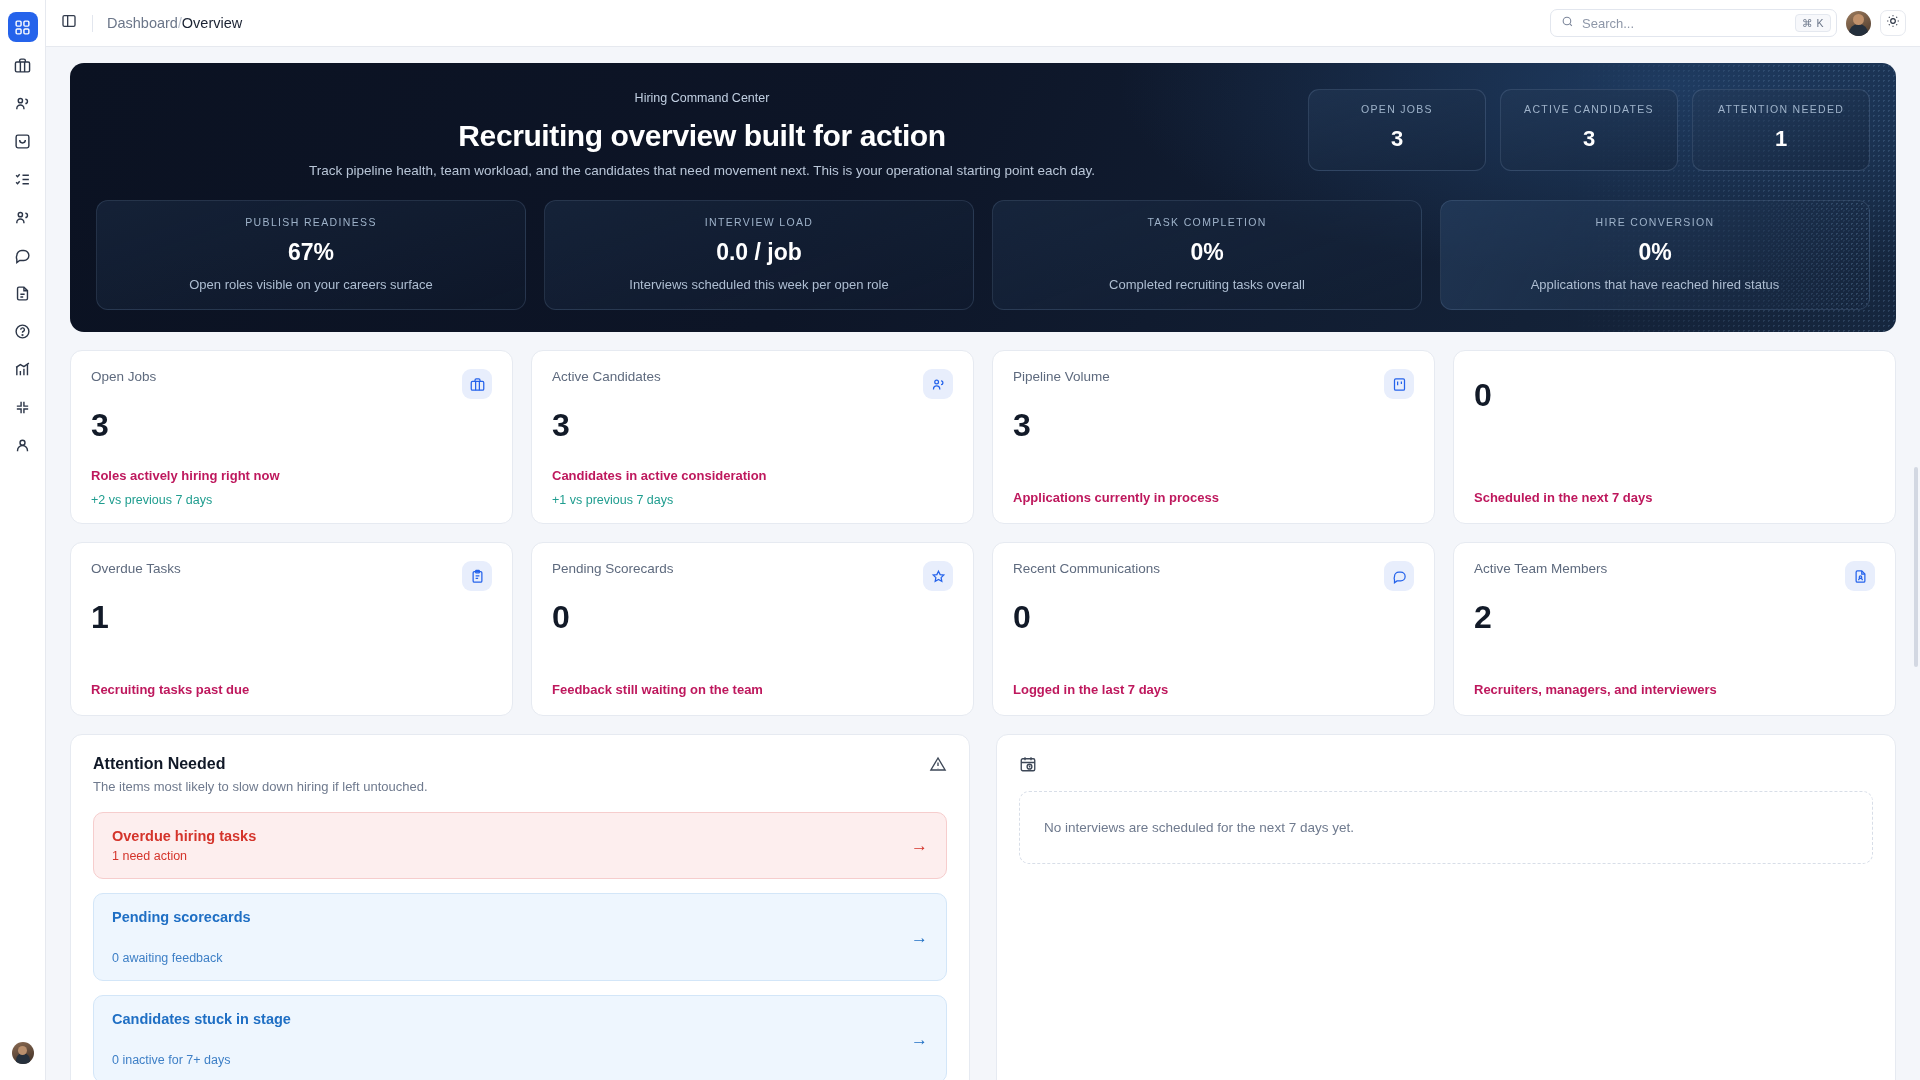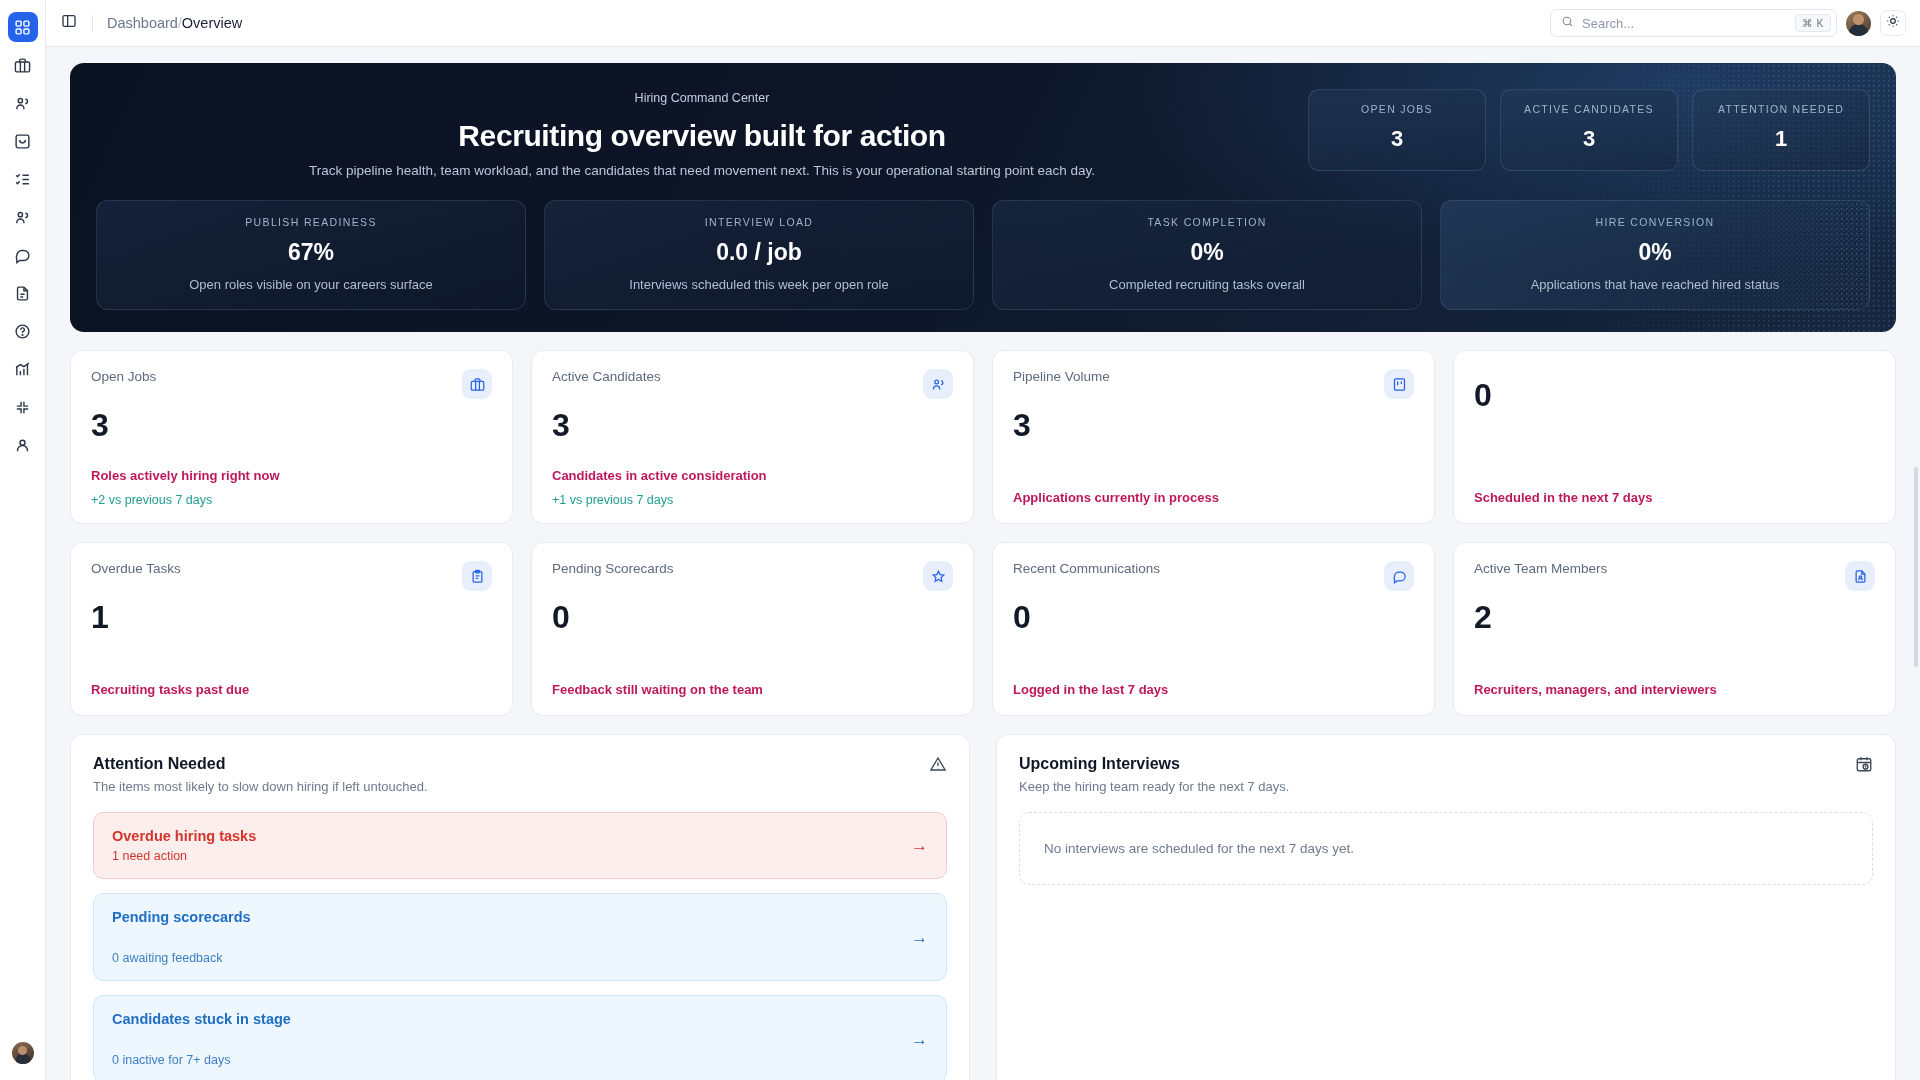--- a/index.html
+++ b/index.html
@@ -570,24 +570,20 @@
           <div>
             <div class="att-title">Candidates stuck in stage</div>
             <div class="att-meta">0 inactive for 7+ days</div>
           </div>
           <div class="arrow">→</div>
         </div>
       </div>
 
       <div class="panel">
         <div class="panel-head">
-          <div>
-            <div class="panel-title">Upcoming Interviews</div>
-            <div class="panel-sub">Keep the hiring team ready for the next 7 days.</div>
-          </div>
           <div class="panel-ico">
             <svg viewBox="0 0 24 24" fill="none" stroke="currentColor" stroke-width="1.8">
                 <rect x="3" y="5" width="18" height="16" rx="2"></rect>
                 <path d="M3 10h18M8 3v4M16 3v4"></path>
                 <circle cx="14" cy="15.5" r="3.2"></circle>
                 <path d="M14 14v1.6l1.1.8"></path>
               </svg>
           </div>
         </div>
         <div class="empty-box">No interviews are scheduled for the next 7 days yet.</div>

